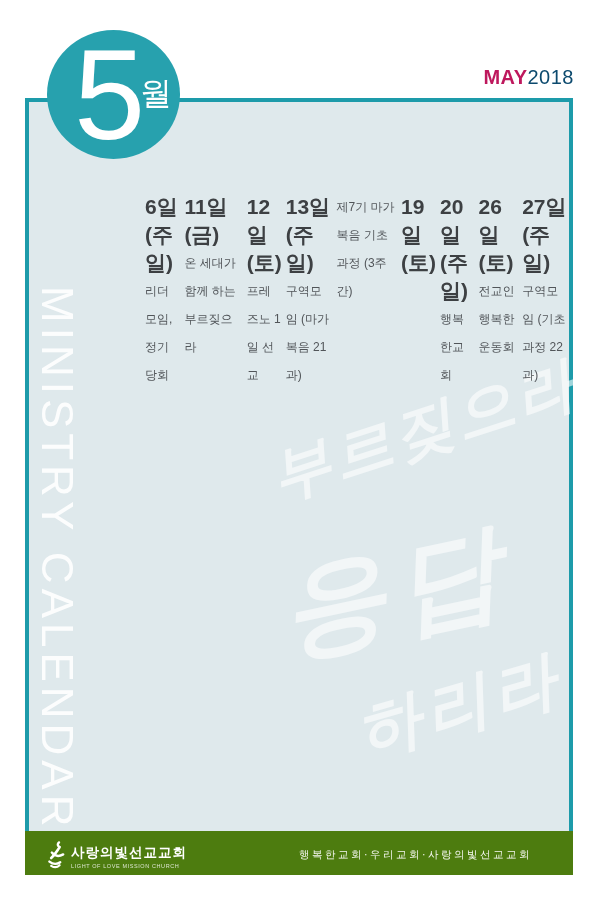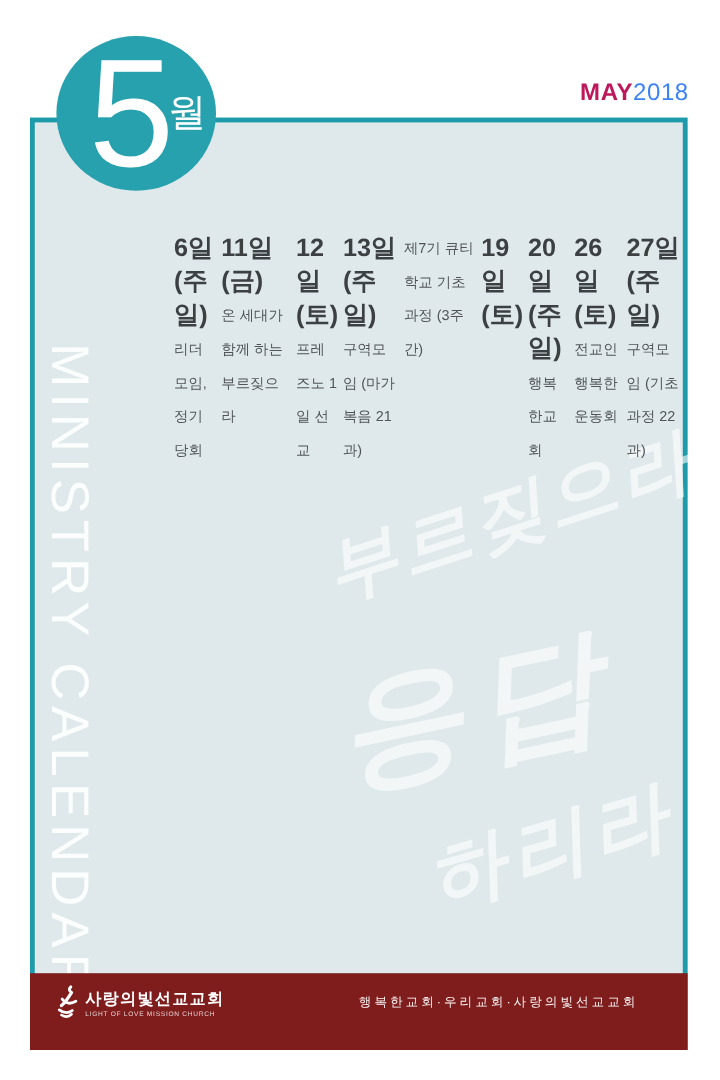--- a/index.html
+++ b/index.html
@@ -16,21 +16,21 @@
     position:absolute;left:27px;top:0px;font-size:128px;line-height:1.02;
     font-weight:100;color:#ffffff;letter-spacing:0;
   }
   .month-suffix{
     position:absolute;left:93px;top:42px;font-size:32px;color:#ffffff;font-weight:500;
   }
   .header-right{
     position:absolute;top:66px;right:26px;font-size:20px;letter-spacing:.5px;z-index:2;
   }
   .header-right .en{font-weight:700;color:#be185d;}
-  .header-right .yr{font-weight:400;color:#3b82f6;}
+  .header-right .yr{font-weight:400;color:#0c4a6e;}
   
   .card{
     position:absolute;left:25px;top:98px;width:548px;height:777px;box-sizing:border-box;
     background:#dfe9ec;border:4px solid #1d9baa;z-index:1;
   }
   
   .side-title{
     position:absolute;left:48px;top:184px;z-index:2;
     transform-origin:0 0;transform:rotate(90deg);
     white-space:nowrap;font-size:44px;font-weight:100;line-height:40px;
@@ -43,21 +43,21 @@
   .wm2{left:250px;top:420px;font-size:105px;transform:rotate(-12deg);letter-spacing:12px;}
   .wm3{left:325px;top:560px;font-size:64px;transform:rotate(-16deg);letter-spacing:6px;}
   
   .events{
     position:absolute;left:116px;top:91px;display:flex;flex-direction:row;gap:4px;z-index:2;
   }
   .event .date{font-size:21px;font-weight:700;color:#3d4043;line-height:28px;}
   .event .desc{font-size:12px;font-weight:400;color:#515559;line-height:28px;}
   
   .footer-band{
-    position:absolute;left:-4px;right:-4px;bottom:-4px;height:64px;background:#7f1d1d;z-index:2;text-align:right;
+    position:absolute;left:-4px;right:-4px;bottom:-4px;height:44px;background:#4d7c0f;z-index:2;text-align:right;
   }
   .logo{position:absolute;left:22px;top:9px;width:18px;height:30px;}
   .church-ko{position:absolute;left:46px;top:13px;font-size:13.5px;font-weight:700;color:#ffffff;letter-spacing:1px;}
   .church-en{position:absolute;left:46px;top:32px;font-size:5.5px;font-weight:400;color:rgba(255,255,255,0.8);letter-spacing:.6px;}
   .churches{position:absolute;right:41px;top:17px;font-size:10.5px;color:rgba(255,255,255,0.95);letter-spacing:2.5px;font-weight:500;}
 </style>
 </head>
 <body>
 
 <div class="month-circle">
@@ -88,21 +88,21 @@
       </div>
       <div class="event">
         <div class="date">12일(토)</div>
         <div class="desc">프레즈노 1일 선교</div>
       </div>
       <div class="event">
         <div class="date">13일(주일)</div>
         <div class="desc">구역모임 (마가복음 21과)</div>
       </div>
       <div class="event">
-        <div class="desc">제7기 큐티학교 기초과정 (3주간)</div>
+        <div class="desc">제7기 마가복음 기초과정 (3주간)</div>
       </div>
       <div class="event">
         <div class="date">19일(토)</div>
       </div>
       <div class="event">
         <div class="date">20일(주일)</div>
         <div class="desc">행복한교회</div>
       </div>
       <div class="event">
         <div class="date">26일(토)</div>

